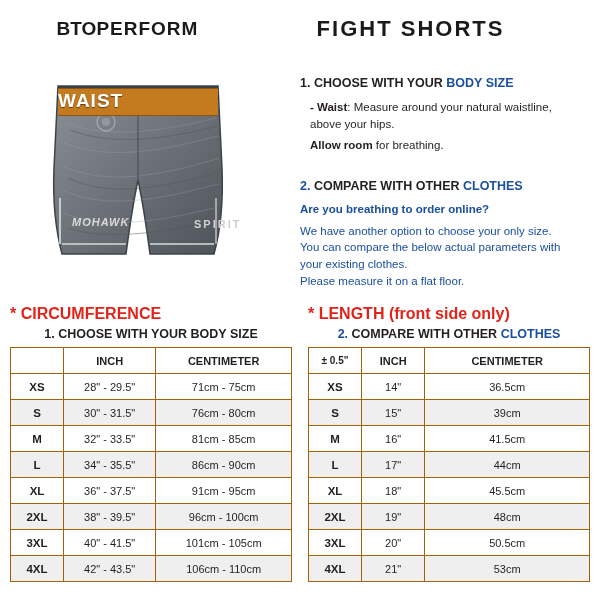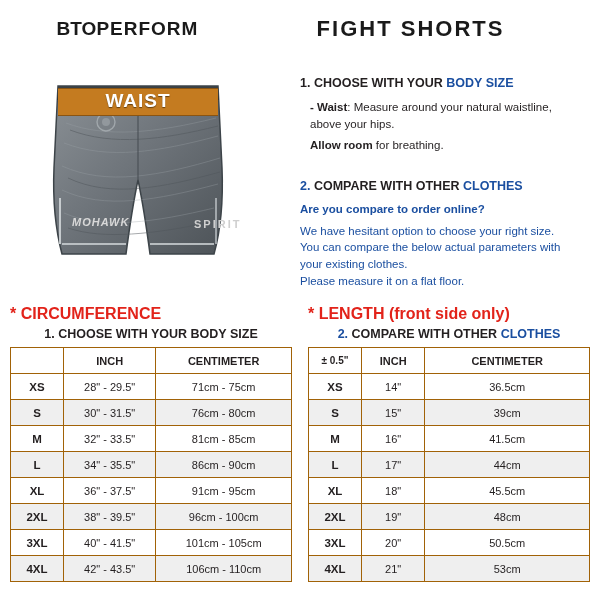--- a/index.html
+++ b/index.html
@@ -70,21 +70,21 @@
     border-top: 1px solid #8a5412;
     border-bottom: 1px solid #8a5412;
   }
   .waist-label {
     position: absolute;
     left: 12px;
     top: 39px;
     width: 160px;
     height: 28px;
     line-height: 28px;
-    text-align: center;
+    text-align: left;
     color: #ffffff;
     font-size: 19px;
     font-weight: bold;
     letter-spacing: 1px;
     text-shadow: 0 1px 1px rgba(0,0,0,0.5);
   }
   .mohawk-text {
     position: absolute;
     left: 26px;
     top: 168px;
@@ -258,22 +258,22 @@
         <b>- Waist</b><span>: Measure around your natural waistline, above your hips.</span>
       </div>
       <div class="sub-line">
         <b>Allow room</b><span> for breathing.</span>
       </div>
 
       <div class="step2">
         <div class="step-head blue">
           <span>2. </span><span class="dark" style="color:#231f20">COMPARE WITH OTHER </span><span>CLOTHES</span>
         </div>
-        <div class="q-line">Are you compare to order online?</div>
-        <p class="body-line">We have hesitant option to choose your right size.</p>
+        <div class="q-line">Are you breathing to order online?</div>
+        <p class="body-line">We have another option to choose your only size.</p>
         <p class="body-line">You can compare the below actual parameters with your existing clothes.</p>
         <p class="body-line">Please measure it on a flat floor.</p>
       </div>
     </div>
   </div>
 
   <div class="tables">
 
     <div class="tbl-block">
       <div class="tbl-caption-1">* CIRCUMFERENCE</div>

